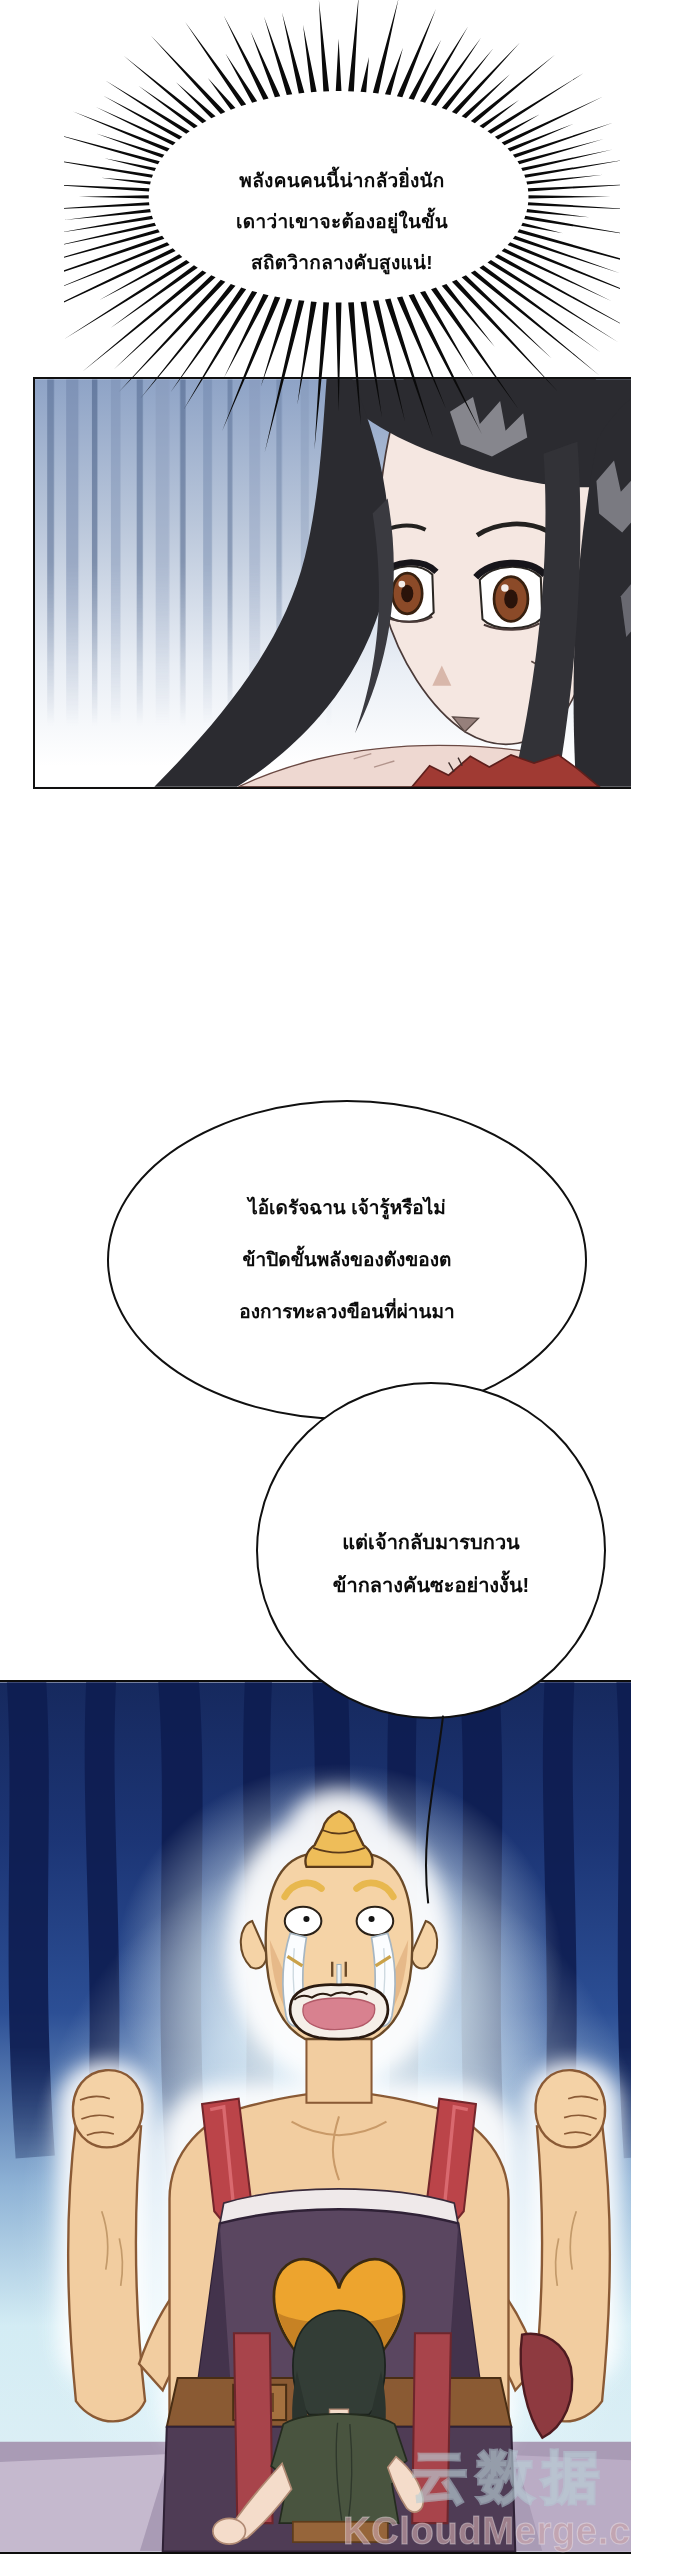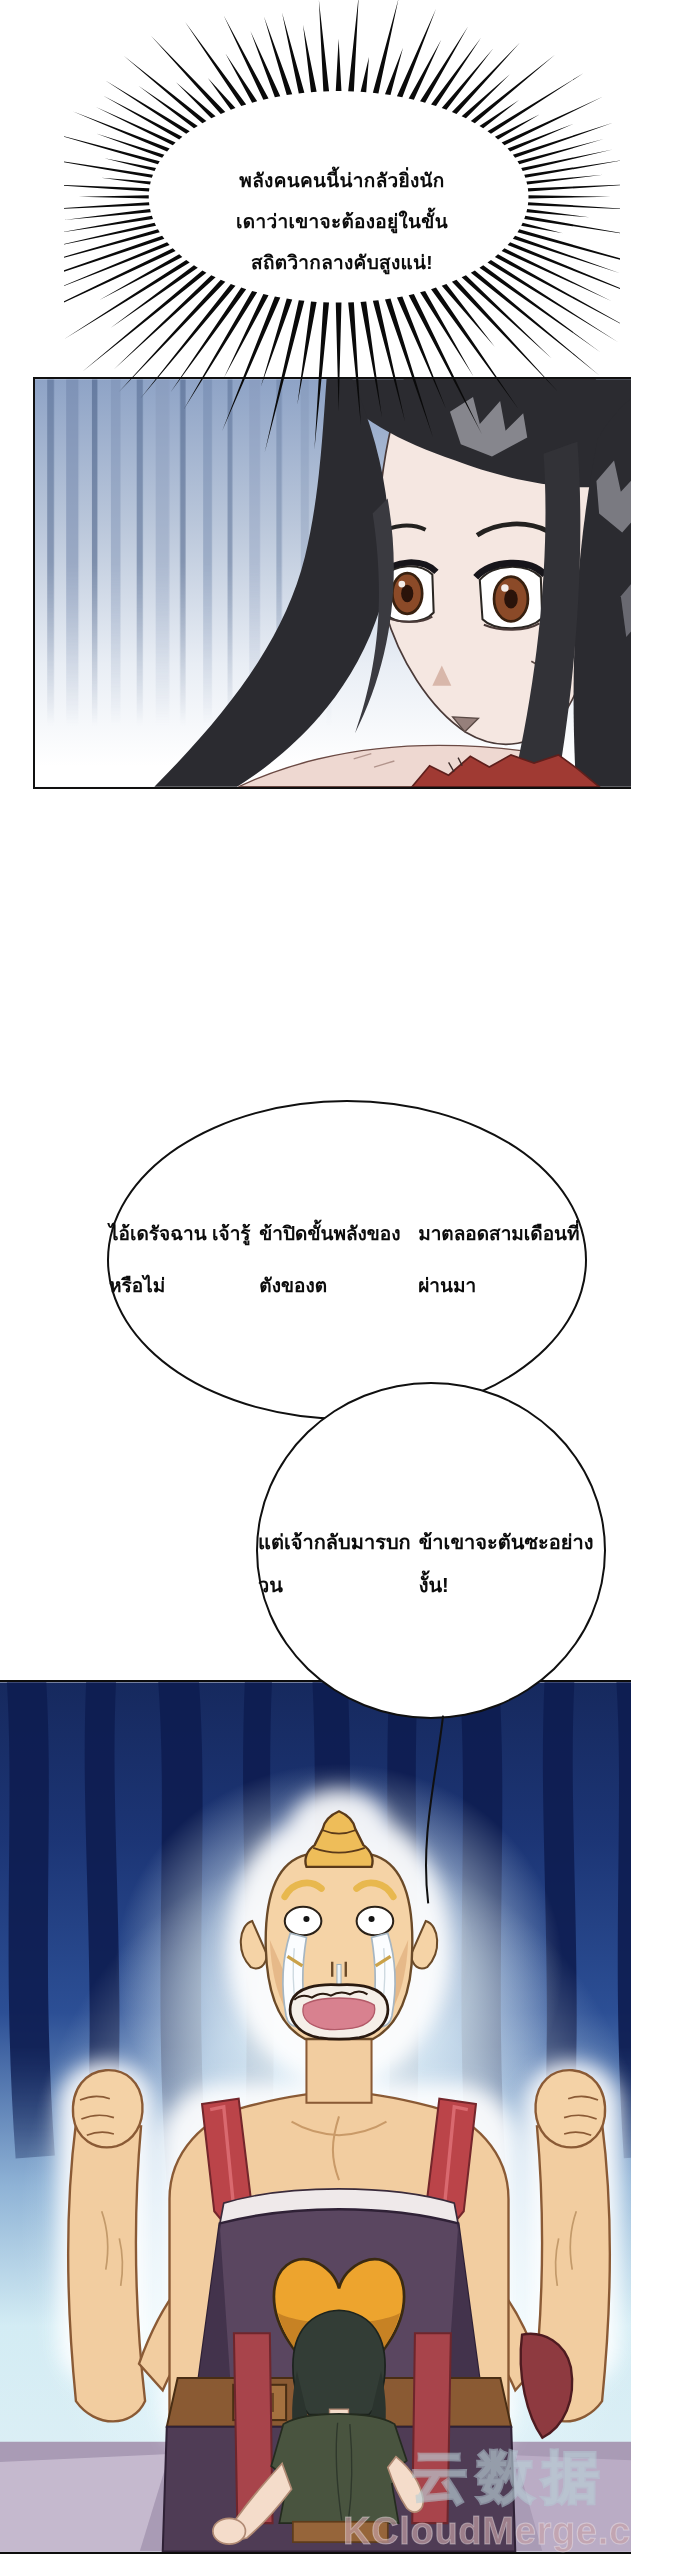--- a/index.html
+++ b/index.html
@@ -9,22 +9,22 @@
   #burst{position:absolute;left:64px;top:0px;width:556px;height:475px;z-index:5;}
   #burst svg{position:absolute;left:0;top:0;width:100%;height:100%;}
   .burst-text{position:absolute;left:0;top:160px;width:100%;text-align:center;
               font-size:19px;font-weight:700;color:#0c0c0c;line-height:41px;letter-spacing:0.3px;}
   
   #panel-face{position:absolute;left:33px;top:377px;width:636px;height:408px;
               border:2.7px solid #101010;z-index:1;background:#eef1f6;}
   #panel-face svg{display:block;width:636px;height:408px;}
   
   .bubble{position:absolute;background:#ffffff;border:2px solid #101010;border-radius:50%;
-          display:flex;flex-direction:row;align-items:center;justify-content:center;
-          text-align:left;color:#0c0c0c;font-weight:700;}
+          display:flex;flex-direction:column;align-items:center;justify-content:center;
+          text-align:right;color:#0c0c0c;font-weight:700;}
   #bubble1{left:107px;top:1100px;width:476px;height:316px;z-index:2;
            font-size:19px;line-height:52px;}
   #bubble2{left:256px;top:1382px;width:350px;height:337px;z-index:3;
            font-size:20px;line-height:43px;padding-top:27px;box-sizing:border-box;}
   #bubble2-tail{position:absolute;left:412px;top:1711px;width:54px;height:197px;z-index:4;}
   
   #panel-bottom{position:absolute;left:0;top:1680px;width:678px;height:870px;
                 border-top:2.7px solid #0d0d0d;border-bottom:2.7px solid #0d0d0d;z-index:1;}
   #panel-bottom svg{display:block;width:678px;height:870px;}
   
@@ -131,26 +131,26 @@
       </g>
 
       <path d="M 556,601 L 582,570 L 610,584 L 642,556 L 670,572 L 702,554 L 736,566 L 772,554 L 802,576 L 832,601 Z" fill="#a03a33" stroke="#5e1f1c" stroke-width="2.5"></path>
       <path d="M 610,565 l 8,14 M 624,558 l 6,12" stroke="#3a2a28" stroke-width="2"></path>
     </svg>
   </div>
 
   <div id="bubble1" class="bubble">
     <div>ไอ้เดรัจฉาน เจ้ารู้หรือไม่</div>
     <div>ข้าปิดขั้นพลังของตังของต</div>
-    <div>มาตลอดสามเดือนที่ผ่านมา</div>
+    <div>องการทะลวงขือนที่ผ่านมา</div>
   </div>
 
   <div id="bubble2" class="bubble">
     <div>แต่เจ้ากลับมารบกวน</div>
-    <div>ข้าเขาจะตันซะอย่างงั้น!</div>
+    <div>ข้ากลางคันซะอย่างงั้น!</div>
   </div>
   <svg id="bubble2-tail" viewBox="0 0 80 290">
     <path d="M 46,6 C 36,96 12,186 24,284" stroke="#101010" stroke-width="3" fill="none"></path>
   </svg>
 
   <div id="panel-bottom">
     <svg viewBox="0 0 1000 1282">
       <defs>
         <linearGradient id="sky" x1="0" y1="0" x2="0" y2="1">
           <stop offset="0" stop-color="#16295e"></stop>

